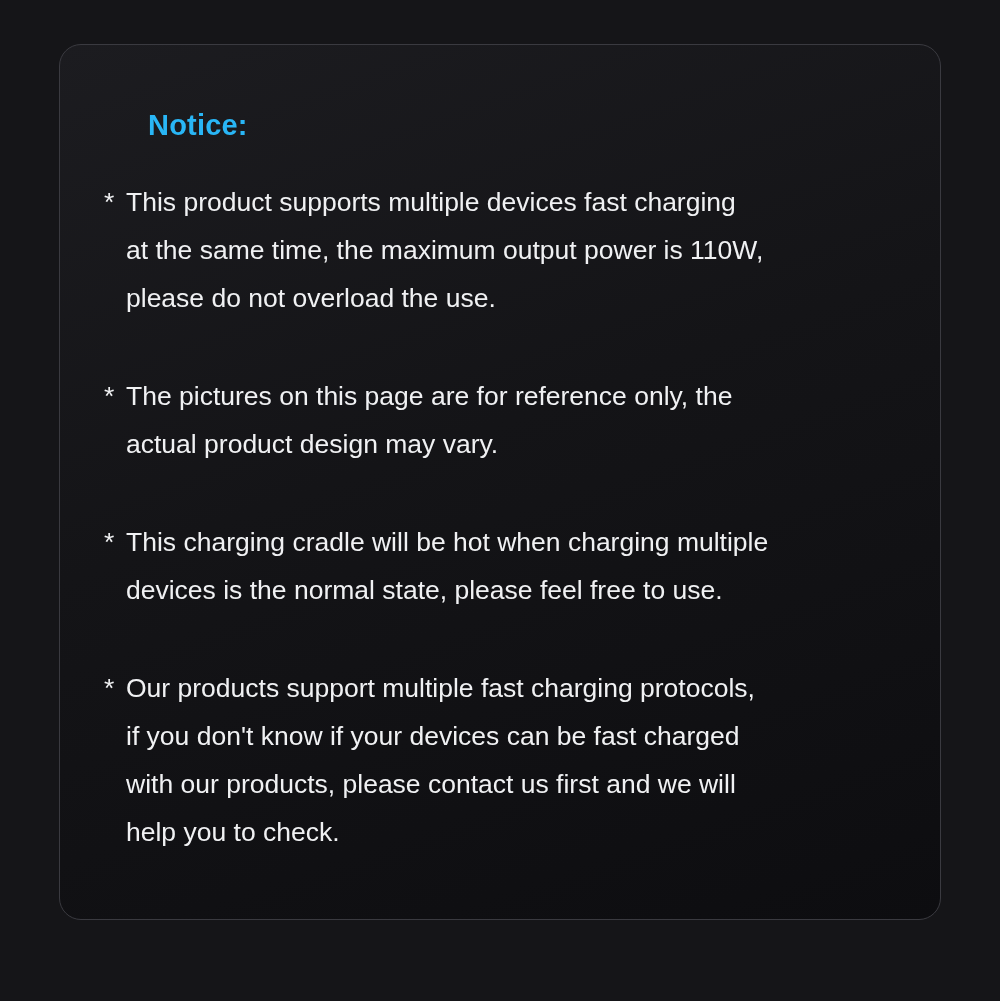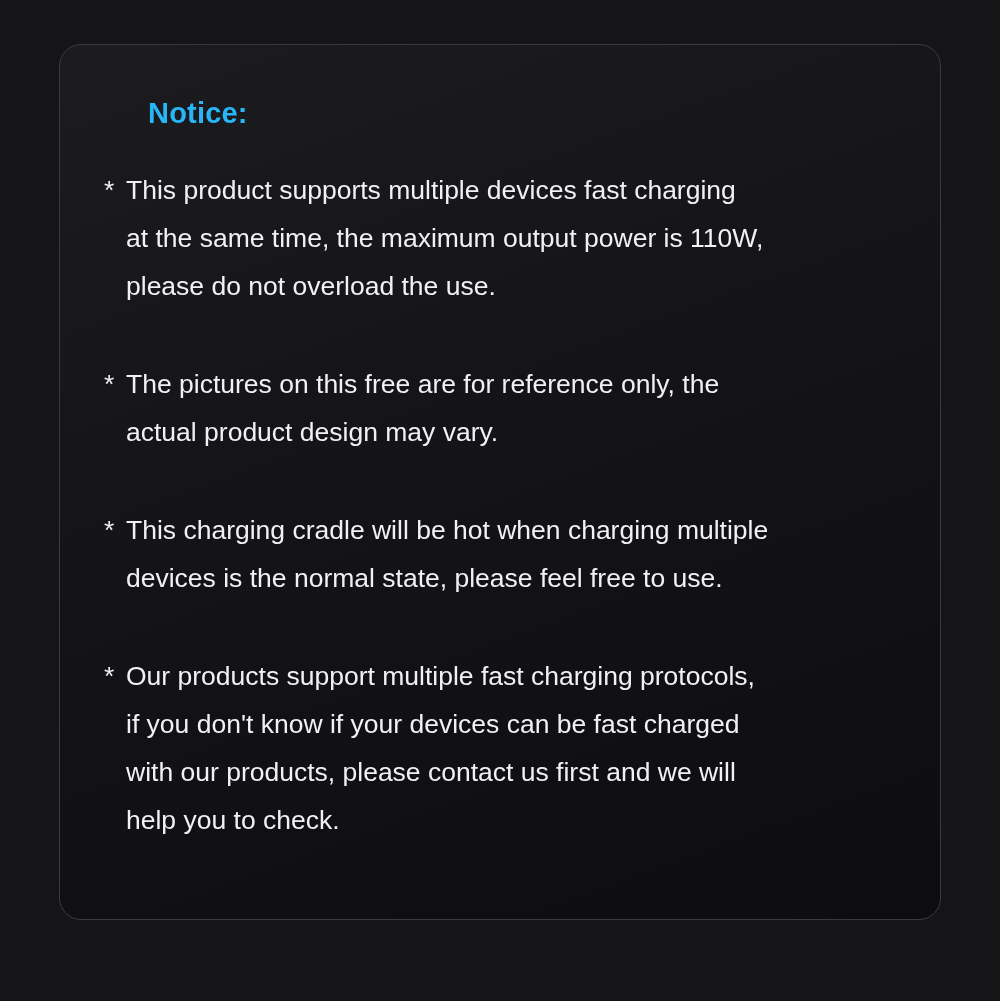--- a/index.html
+++ b/index.html
@@ -32,21 +32,21 @@
     border: 1px solid #3a3a40;
     border-radius: 22px;
     background: linear-gradient(160deg, #1c1c20 0%, #141417 45%, #0d0d10 100%);
     padding: 52px 44px 40px 44px;
   }
   .notice-title {
     color: #29b6f6;
     font-size: 29px;
     font-weight: bold;
     letter-spacing: 0.2px;
-    margin: 0 0 36px 44px;
+    margin: 12px 0 36px 44px;
   }
   .notice-list {
     list-style: none;
     margin: 0;
     padding: 0;
   }
   .notice-item {
     display: flex;
     align-items: flex-start;
     color: #f0f1f3;
@@ -79,21 +79,21 @@
     <h1 class="notice-title">Notice:</h1>
     <ul class="notice-list">
       <li class="notice-item">
         <span class="bullet">*</span>
         <span class="item-text">This product supports multiple devices fast charging
 at the same time, the maximum output power is 110W,
 please do not overload the use.</span>
       </li>
       <li class="notice-item">
         <span class="bullet">*</span>
-        <span class="item-text">The pictures on this free are for reference only, the
+        <span class="item-text">The pictures on this page are for reference only, the
 actual product design may vary.</span>
       </li>
       <li class="notice-item">
         <span class="bullet">*</span>
         <span class="item-text">This charging cradle will be hot when charging multiple
 devices is the normal state, please feel free to use.</span>
       </li>
       <li class="notice-item">
         <span class="bullet">*</span>
         <span class="item-text">Our products support multiple fast charging protocols,

